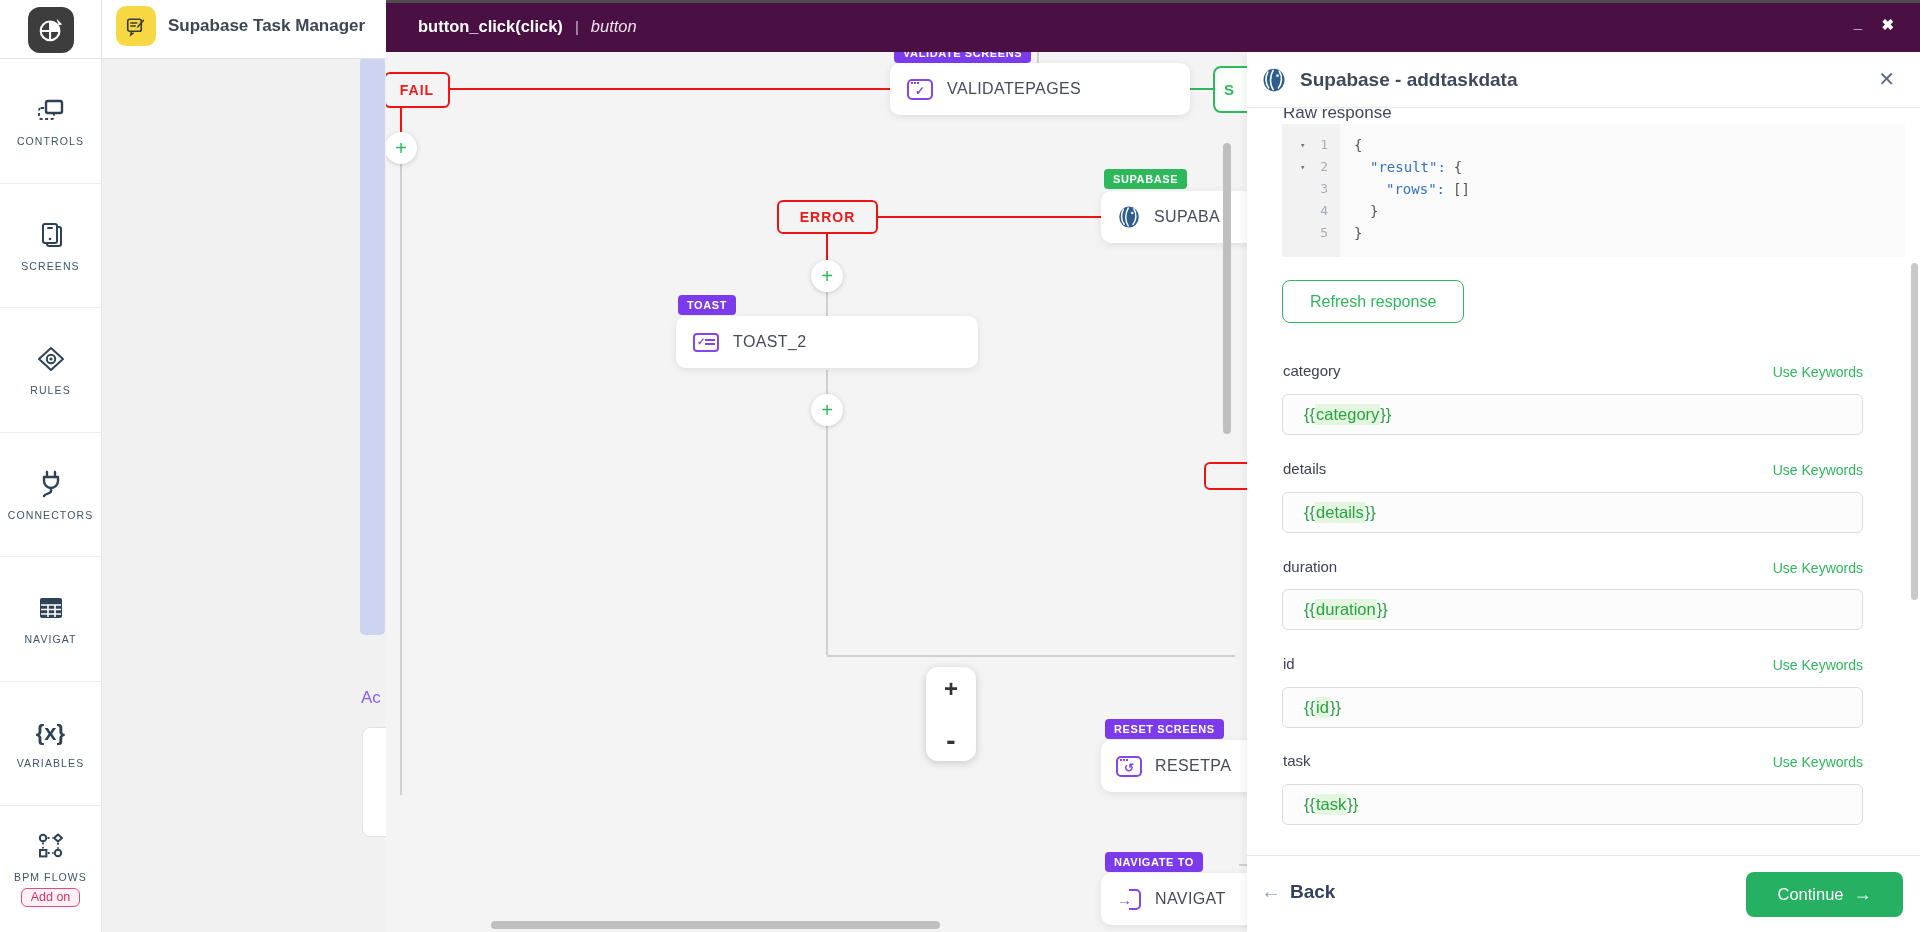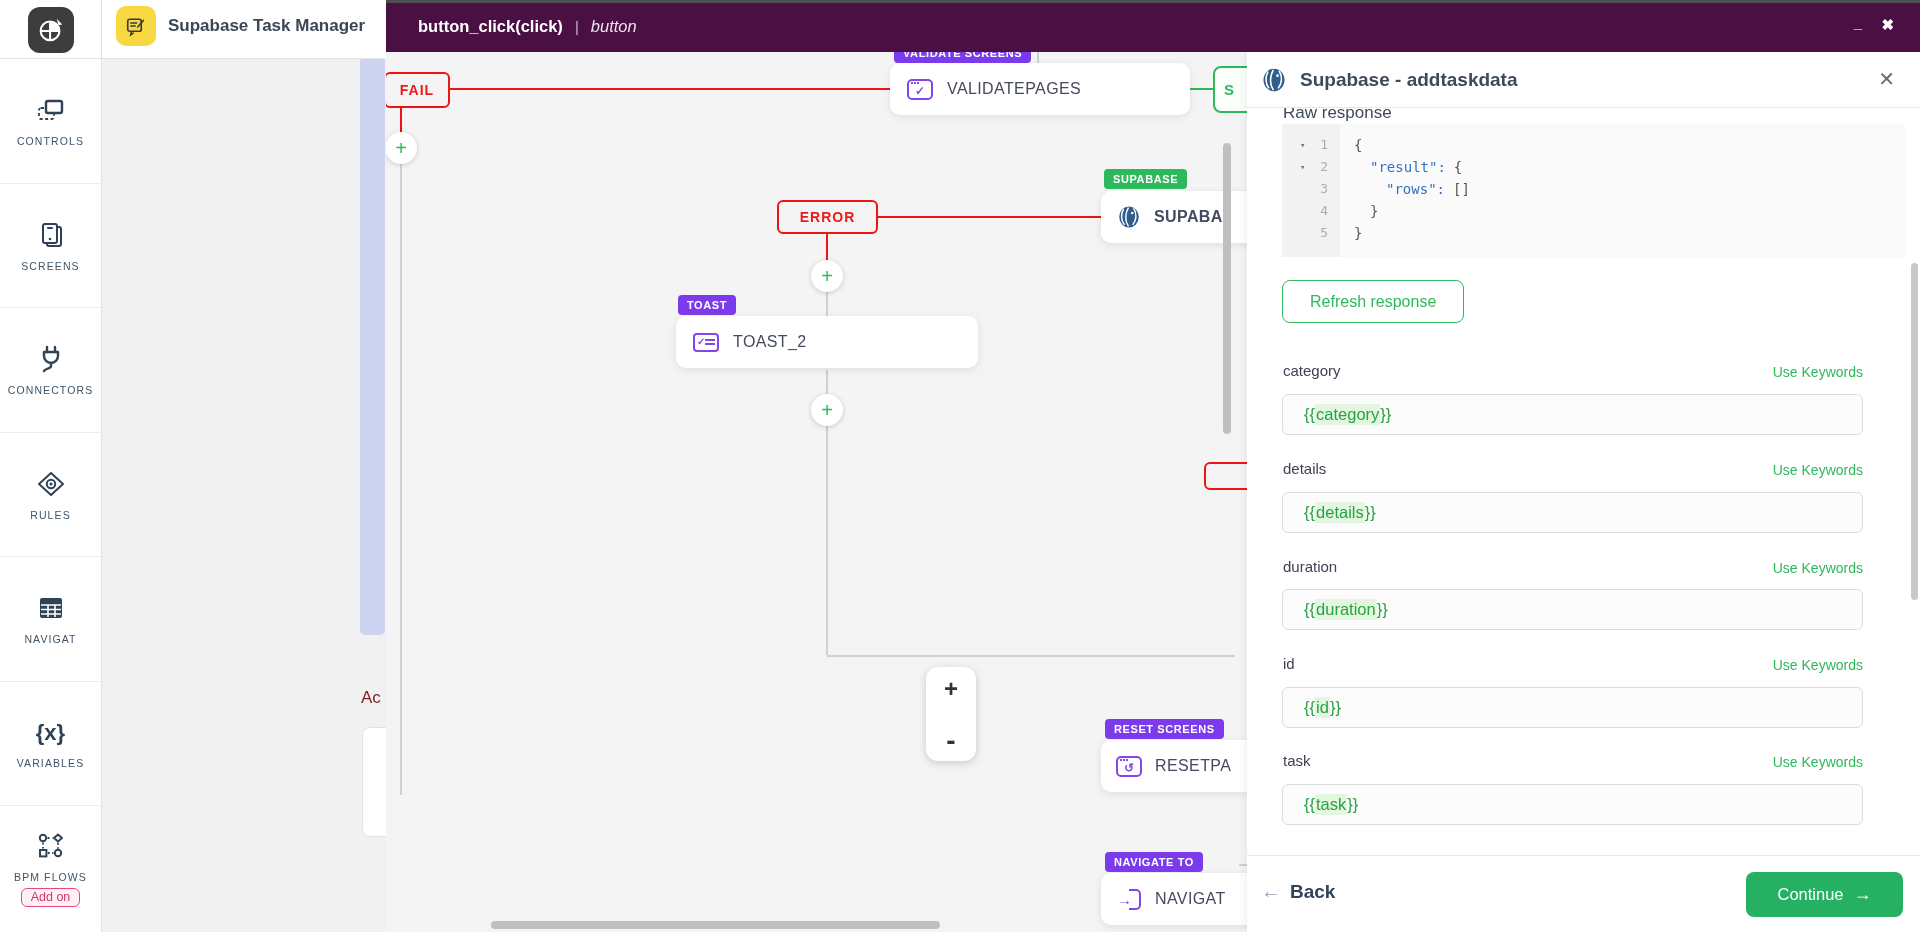--- a/index.html
+++ b/index.html
@@ -30,21 +30,21 @@
   .var-glyph { font-size:22px; font-weight:bold; color:#2e4156; height:30px;
     display:flex; align-items:center; }
   .addon-badge { margin-top:5px; font-size:12.5px; color:#d6336c; background:#fff0f6;
     border:1px solid #e64980; border-radius:6px; padding:1px 9px 2px; }
 
   
   .underlay { position:absolute; left:102px; top:59px; width:284px; bottom:0;
     background:#f1f1f1; z-index:1; }
   .lav-strip { position:absolute; left:258px; top:-2px; width:25px; height:578px;
     background:#ccd4f2; border-radius:5px; }
-  .under-text { position:absolute; left:259px; top:629px; font-size:17px; color:#7f1d1d; }
+  .under-text { position:absolute; left:259px; top:629px; font-size:17px; color:#8b5cf6; }
   .under-box { position:absolute; left:260px; top:668px; width:95px; height:110px;
     background:#fff; border:1px solid #e2e2e2; border-radius:8px; }
 
   
   .modal { position:absolute; left:386px; top:0; width:1534px; height:932px;
     overflow:hidden; z-index:10; }
   .titlebar { position:absolute; left:0; top:0; width:100%; height:52px;
     background:#4a1043; z-index:40; display:flex; align-items:center; color:#fff; }
   .titlebar::before { content:""; position:absolute; left:0; top:0; height:3px;
     width:100%; background:#4f4e50; }
@@ -203,33 +203,33 @@
     <svg width="32" height="32" viewBox="0 0 32 32">
       <rect x="12" y="8" width="14" height="19" rx="2" fill="none" stroke="#2e4156" stroke-width="2"></rect>
       <rect x="8" y="5" width="14" height="19" rx="2" fill="#fff" stroke="#2e4156" stroke-width="2"></rect>
       <path d="M13 9 h4" stroke="#2e4156" stroke-width="2" stroke-linecap="round"></path>
       <circle cx="15" cy="20" r="1.3" fill="#2e4156"></circle>
     </svg>
     <div class="lbl">SCREENS</div>
   </div>
   <div class="side-item">
     <svg width="32" height="32" viewBox="0 0 32 32">
+      <path d="M16 5 L28 16 L16 27 L4 16 Z" fill="none" stroke="#2e4356" stroke-width="2" stroke-linejoin="round"></path>
+      <circle cx="16" cy="16" r="4.2" fill="none" stroke="#2e4356" stroke-width="2"></circle>
+      <circle cx="16" cy="16" r="1.6" fill="#2e4356"></circle>
+    </svg>
+    <div class="lbl">RULES</div>
+  </div>
+  <div class="side-item">
+    <svg width="32" height="32" viewBox="0 0 32 32">
       <path d="M12 4 v5 M20 4 v5" stroke="#2e4356" stroke-width="2.4" stroke-linecap="round"></path>
       <path d="M9 9 h14 v4 a7 7 0 0 1 -14 0 z" fill="none" stroke="#2e4356" stroke-width="2.4" stroke-linejoin="round"></path>
       <path d="M16 20 v3 c0 3 -6 2 -7 5" fill="none" stroke="#2e4356" stroke-width="2.4" stroke-linecap="round"></path>
     </svg>
     <div class="lbl">CONNECTORS</div>
-  </div>
-  <div class="side-item">
-    <svg width="32" height="32" viewBox="0 0 32 32">
-      <path d="M16 5 L28 16 L16 27 L4 16 Z" fill="none" stroke="#2e4356" stroke-width="2" stroke-linejoin="round"></path>
-      <circle cx="16" cy="16" r="4.2" fill="none" stroke="#2e4356" stroke-width="2"></circle>
-      <circle cx="16" cy="16" r="1.6" fill="#2e4356"></circle>
-    </svg>
-    <div class="lbl">RULES</div>
   </div>
   <div class="side-item">
     <svg width="32" height="32" viewBox="0 0 32 32">
       <rect x="5" y="6" width="22" height="20" rx="2" fill="#2e4356"></rect>
       <path d="M6 13 h20 M6 17.5 h20 M6 22 h20 M13 13 v12 M20 13 v12" stroke="#fff" stroke-width="1.6"></path>
     </svg>
     <div class="lbl">NAVIGAT</div>
   </div>
   <div class="side-item">
     <div class="var-glyph">{x}</div>
@@ -302,21 +302,21 @@
       <span>SUPABASE</span>
     </div>
     <div class="node" style="left:715px; top:139px; width:200px;">
       <svg style="margin-left:15px;" width="26" height="26" viewBox="0 0 32 32">
         <ellipse cx="16" cy="16" rx="12" ry="13" fill="#2f5e8d"></ellipse>
         <path d="M9 7 C6 12 6 20 10 25" stroke="#fff" stroke-width="1.8" fill="none" stroke-linecap="round"></path>
         <path d="M15 5 C11 12 11 21 15 27" stroke="#fff" stroke-width="1.8" fill="none" stroke-linecap="round"></path>
         <path d="M22 6 C26 12 25 20 21 25" stroke="#fff" stroke-width="1.8" fill="none" stroke-linecap="round"></path>
         <circle cx="20" cy="11" r="1.5" fill="#fff"></circle>
       </svg>
-      <span class="nlabel" style="margin-left:12px;font-weight:bold;">SUPABA</span>
+      <span class="nlabel" style="margin-left:12px;">SUPABA</span>
     </div>
 
     <div class="badge purple" style="left:292px; top:243px;">
       <span>TOAST</span>
     </div>
     <div class="node" style="left:290px; top:264px; width:302px;">
       <span class="toast-icon" style="margin-left:17px;">
         <span class="tk">✓</span>
         <span class="tl"></span>
       </span>

